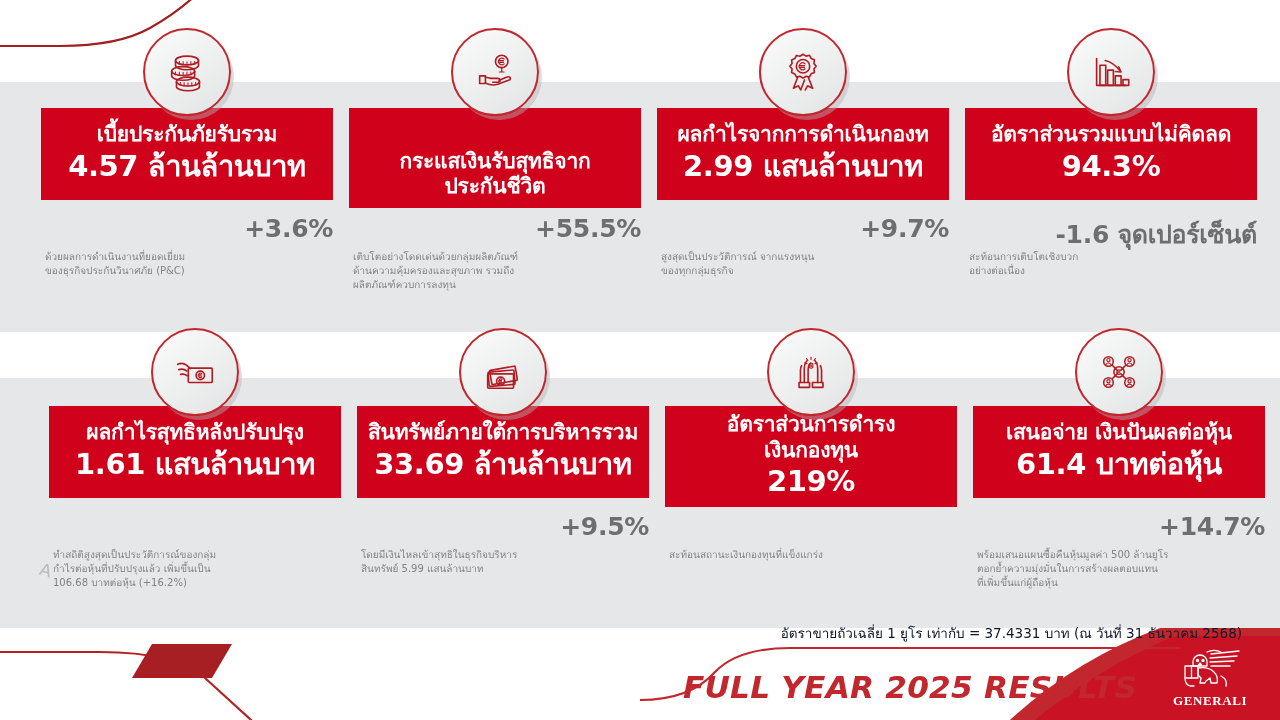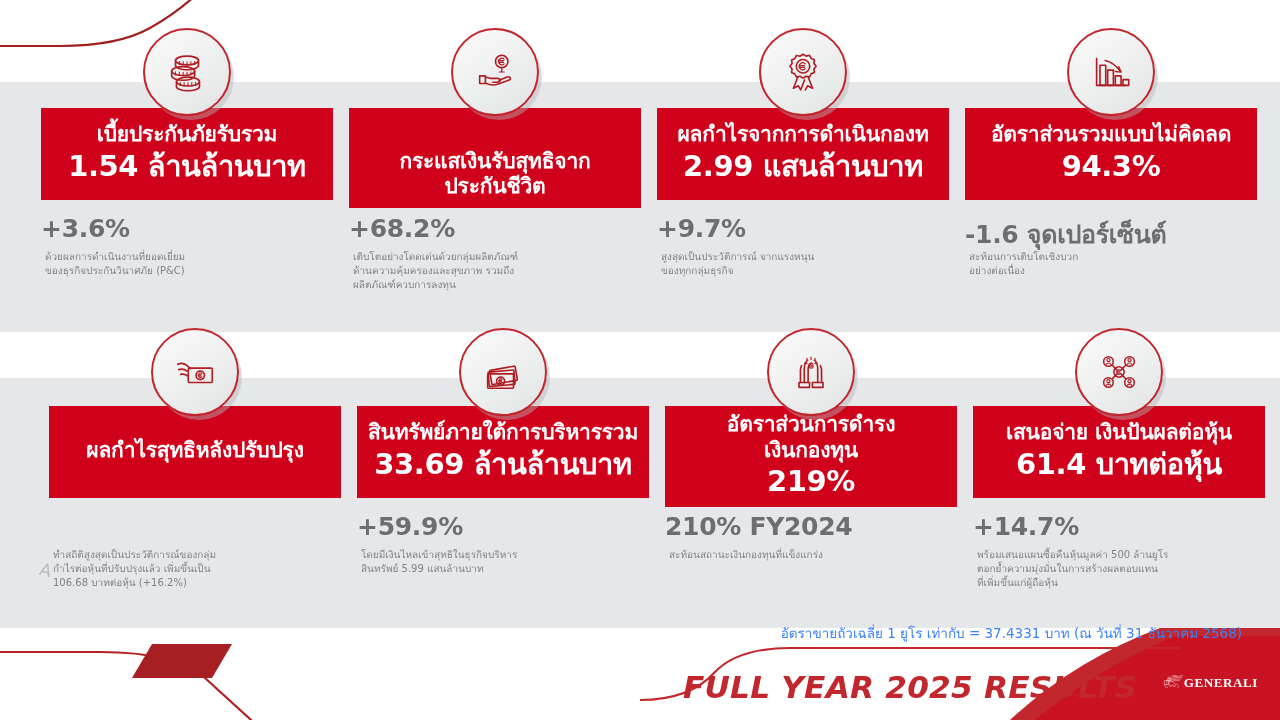--- a/index.html
+++ b/index.html
@@ -49,48 +49,48 @@
   .redbox .title{
     font-size:21px;font-weight:700;line-height:1.22;text-align:center;letter-spacing:-.2px;
   }
   .redbox .value{
     font-size:29px;font-weight:700;line-height:1.2;text-align:center;margin-top:1px;letter-spacing:-.4px;
   }
   .redbox.tall{min-height:100px;justify-content:flex-end;}
 
   
   .delta{
-    position:absolute;left:0;width:292px;text-align:left;
+    position:absolute;left:0;width:292px;text-align:right;
     top:186px;color:#6d6e71;font-size:25px;font-weight:700;letter-spacing:-.3px;
   }
   .note{
     position:absolute;left:0;width:292px;text-align:left;
     top:222px;color:#808285;font-size:10px;line-height:1.42;
     padding:0 4px;box-sizing:border-box;
   }
 
   
   .row-2 .redbox{top:78px;}
   .row-2 .delta{top:184px;}
   .row-2 .note{top:220px;}
 
   
   .fx-note{
     position:absolute;right:38px;top:622px;
-    color:#3b82f6;font-size:13.5px;white-space:nowrap;z-index:8;
+    color:#0f172a;font-size:13.5px;white-space:nowrap;z-index:8;
   }
   .footer-title{
     position:absolute;left:683px;top:670px;
     color:#c1272d;font-size:30px;font-weight:700;font-style:italic;
     letter-spacing:.2px;z-index:9;white-space:nowrap;
     transform:scaleX(1.04);transform-origin:left center;
   }
   .logo{
     position:absolute;right:22px;top:648px;width:96px;height:68px;z-index:10;
-    display:flex;flex-direction:row;align-items:center;justify-content:flex-start;
+    display:flex;flex-direction:column;align-items:center;justify-content:flex-start;
   }
   .logo svg{width:66px;height:44px;display:block;}
   .logo .wordmark{
     color:#fff;font-size:13px;font-weight:700;letter-spacing:.6px;margin-top:1px;
     font-family:"Liberation Serif","DejaVu Serif",serif;
   }
   .watermark{
     position:absolute;left:40px;top:560px;color:#b9babc;font-size:17px;
     transform:rotate(16deg);z-index:4;
   }
@@ -125,41 +125,41 @@
         <path d="M8 23v5c0 2.5 5.4 4.6 12 4.6s12-2.1 12-4.6v-5"></path>
         <ellipse cx="25" cy="34" rx="12" ry="4.6"></ellipse>
         <path d="M13 34v5c0 2.5 5.4 4.6 12 4.6s12-2.1 12-4.6v-5"></path>
         <path d="M16 12.5v4M20 12.8v4M24 13v4M28 12.8v4M32 12.5v4" stroke-width="1.1"></path>
         <path d="M12 23.5v4M16 23.8v4M20 24v4M24 23.8v4M28 23.5v4" stroke-width="1.1"></path>
         <path d="M17 34.5v4M21 34.8v4M25 35v4M29 34.8v4M33 34.5v4" stroke-width="1.1"></path>
       </svg>
     </div>
     <div class="redbox">
       <div class="title">เบี้ยประกันภัยรับรวม</div>
-      <div class="value">1.54 ล้านล้านบาท</div>
+      <div class="value">4.57 ล้านล้านบาท</div>
     </div>
     <div class="delta">+3.6%</div>
     <div class="note">ด้วยผลการดำเนินงานที่ยอดเยี่ยม<br>ของธุรกิจประกันวินาศภัย (P&amp;C)</div>
   </div>
 
   <div class="cell c1">
     <div class="badge">
       <svg viewBox="0 0 48 48" fill="none" stroke="#b01c22" stroke-width="1.7" stroke-linecap="round" stroke-linejoin="round">
         <circle cx="31" cy="13" r="6.5"></circle>
         <path d="M33.5 10.6a3.4 3.4 0 1 0 0 4.9M28.4 12.2h4.4M28.4 14h4.4" stroke-width="1.3"></path>
         <path d="M31 19.5v4.5M28.5 24h5" stroke-width="1.3"></path>
         <path d="M8 28h6v8H8z"></path>
         <path d="M14 29.5c3 0 4.5 1.2 6.5 1.2h6.2c1.6 0 2.6.9 2.6 2s-1 2-2.6 2h-5"></path>
         <path d="M14 35.5c4.5 2.3 9 2.6 12.8 1.3l12-4.4c1.4-.5 1.6-2.1.5-2.9-.8-.6-1.8-.6-2.7-.2l-8.2 3.4"></path>
       </svg>
     </div>
     <div class="redbox tall">
       <div class="title">กระแสเงินรับสุทธิจาก<br>ประกันชีวิต</div>
     </div>
-    <div class="delta">+68.2%</div>
+    <div class="delta">+55.5%</div>
     <div class="note">เติบโตอย่างโดดเด่นด้วยกลุ่มผลิตภัณฑ์<br>ด้านความคุ้มครองและสุขภาพ รวมถึง<br>ผลิตภัณฑ์ควบการลงทุน</div>
   </div>
 
   <div class="cell c2">
     <div class="badge">
       <svg viewBox="0 0 48 48" fill="none" stroke="#b01c22" stroke-width="1.7" stroke-linecap="round" stroke-linejoin="round">
         <path d="M24 5.5l3.2 1.9 3.6-.8 1.7 3.3 3.4 1.4-.5 3.7 2.3 2.9-2.3 2.9.5 3.7-3.4 1.4-1.7 3.3-3.6-.8L24 30.4l-3.2-1.9-3.6.8-1.7-3.3-3.4-1.4.5-3.7L10.3 18l2.3-2.9-.5-3.7 3.4-1.4 1.7-3.3 3.6.8z"></path>
         <circle cx="24" cy="18" r="7"></circle>
         <path d="M26.2 15.5a3.6 3.6 0 1 0 0 5.1M21 17.3h4.6M21 19.1h4.6" stroke-width="1.2"></path>
         <path d="M18.5 29.5L14 41l5.2-2.6 2.4 4.3 4-10.4M29.5 29.5L34 41l-5.2-2.6-2.4 4.3"></path>
@@ -202,58 +202,58 @@
         <rect x="17" y="20" width="25" height="15" rx="1"></rect>
         <circle cx="29.5" cy="27.5" r="4.4"></circle>
         <path d="M31.2 25.8a2.3 2.3 0 1 0 0 3.4M27.6 26.8h3M27.6 28.2h3" stroke-width="1.1"></path>
         <path d="M6 16c3-1.5 6.5-1.2 9 .8l4.5 3.6"></path>
         <path d="M7 21.5c3.4-1 6.4-.3 8.6 1.5"></path>
         <path d="M9 26.5c2.8-.6 5 0 6.8 1.4"></path>
       </svg>
     </div>
     <div class="redbox">
       <div class="title">ผลกำไรสุทธิหลังปรับปรุง</div>
+      <div class="value">1.61 แสนล้านบาท</div>
     </div>
     <div class="note">ทำสถิติสูงสุดเป็นประวัติการณ์ของกลุ่ม<br>กำไรต่อหุ้นที่ปรับปรุงแล้ว เพิ่มขึ้นเป็น<br>106.68 บาทต่อหุ้น (+16.2%)</div>
   </div>
 
   <div class="cell c1">
     <div class="badge">
       <svg viewBox="0 0 48 48" fill="none" stroke="#b01c22" stroke-width="1.7" stroke-linecap="round" stroke-linejoin="round">
         <rect x="11" y="20" width="27" height="15" rx="1" transform="rotate(-10 24.5 27.5)"></rect>
         <rect x="9" y="23" width="27" height="15" rx="1" transform="rotate(-5 22.5 30.5)"></rect>
         <rect x="8" y="26" width="27" height="15" rx="1"></rect>
         <circle cx="21.5" cy="33.5" r="4.2"></circle>
         <path d="M23.1 31.9a2.2 2.2 0 1 0 0 3.2M19.6 32.8h2.9M19.6 34.2h2.9" stroke-width="1.05"></path>
       </svg>
     </div>
     <div class="redbox">
       <div class="title">สินทรัพย์ภายใต้การบริหารรวม</div>
       <div class="value">33.69 ล้านล้านบาท</div>
     </div>
-    <div class="delta">+59.9%</div>
+    <div class="delta">+9.5%</div>
     <div class="note">โดยมีเงินไหลเข้าสุทธิในธุรกิจบริหาร<br>สินทรัพย์ 5.99 แสนล้านบาท</div>
   </div>
 
   <div class="cell c2">
     <div class="badge">
       <svg viewBox="0 0 48 48" fill="none" stroke="#b01c22" stroke-width="1.7" stroke-linecap="round" stroke-linejoin="round">
         <path d="M17 35V20c0-2 1-5.5 2.5-7.5M13 35V22c0-1.5.4-3.4 1.2-4.6M21 35V21c0-2.2 1.4-4.8 2.6-6"></path>
         <rect x="11.5" y="35" width="11" height="5"></rect>
         <path d="M31 35V20c0-2-1-5.5-2.5-7.5M35 35V22c0-1.5-.4-3.4-1.2-4.6"></path>
         <rect x="25.5" y="35" width="11" height="5"></rect>
         <path d="M26 15.5a2.5 2.5 0 1 0 0 3.6M23.6 16.6h2.7M23.6 18h2.7" stroke-width="1.1"></path>
         <path d="M24 8.5v2.5M19.5 10l1.3 2.1M28.5 10l-1.3 2.1M17.5 14.5l2.3.8M30.5 14.5l-2.3.8" stroke-width="1.2"></path>
       </svg>
     </div>
     <div class="redbox tall">
       <div class="title">อัตราส่วนการดำรง<br>เงินกองทุน</div>
       <div class="value">219%</div>
     </div>
-    <div class="delta">210% FY2024</div>
     <div class="note">สะท้อนสถานะเงินกองทุนที่แข็งแกร่ง</div>
   </div>
 
   <div class="cell c3">
     <div class="badge">
       <svg viewBox="0 0 48 48" fill="none" stroke="#b01c22" stroke-width="1.6" stroke-linecap="round" stroke-linejoin="round">
         <path d="M17 17l5 5M31 17l-5 5M17 31l5-5M31 31l-5-5"></path>
         <circle cx="24" cy="24" r="5.4"></circle>
         <path d="M25.6 22.4a2.3 2.3 0 1 0 0 3.3M22 23.3h3M22 24.7h3" stroke-width="1.05"></path>
         <circle cx="13" cy="13" r="5"></circle>

